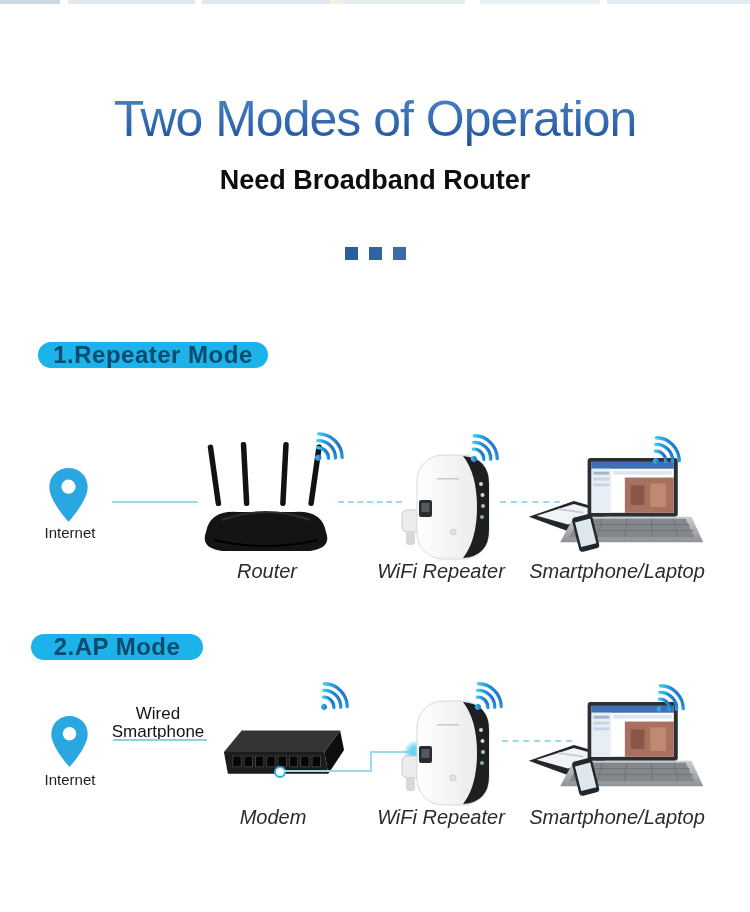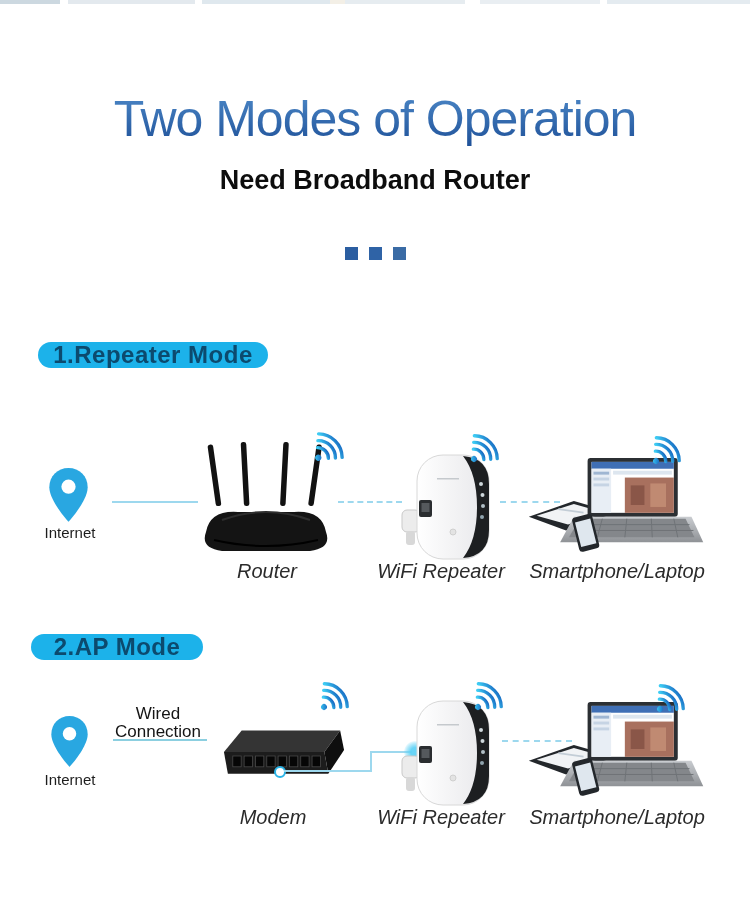--- a/index.html
+++ b/index.html
@@ -233,21 +233,21 @@
 
   <div class="abs badge badge2">2.AP Mode</div>
 
   <svg class="abs" style="left:48px;top:715px" width="43" height="54">
       <use href="#sym-pin" width="43" height="54"></use>
     </svg>
   <div class="abs internet-label" style="left:15px;top:771px;width:110px">Internet</div>
 
   <div class="abs wired-label">
     <div>Wired</div>
-    <div>Connection</div>
+    <div>Smartphone</div>
   </div>
   <div class="abs underline-teal" style="left:113px;top:739px;width:94px"></div>
 
   <svg class="abs" style="left:220px;top:726px" width="128" height="58">
       <use href="#sym-modem" width="128" height="58"></use>
     </svg>
   <div class="abs node-label" style="left:213px;top:806px;width:120px">Modem</div>
   <svg class="abs" style="left:314px;top:680px" width="37" height="37">
       <use href="#sym-wifi" width="37" height="37"></use>
     </svg>

